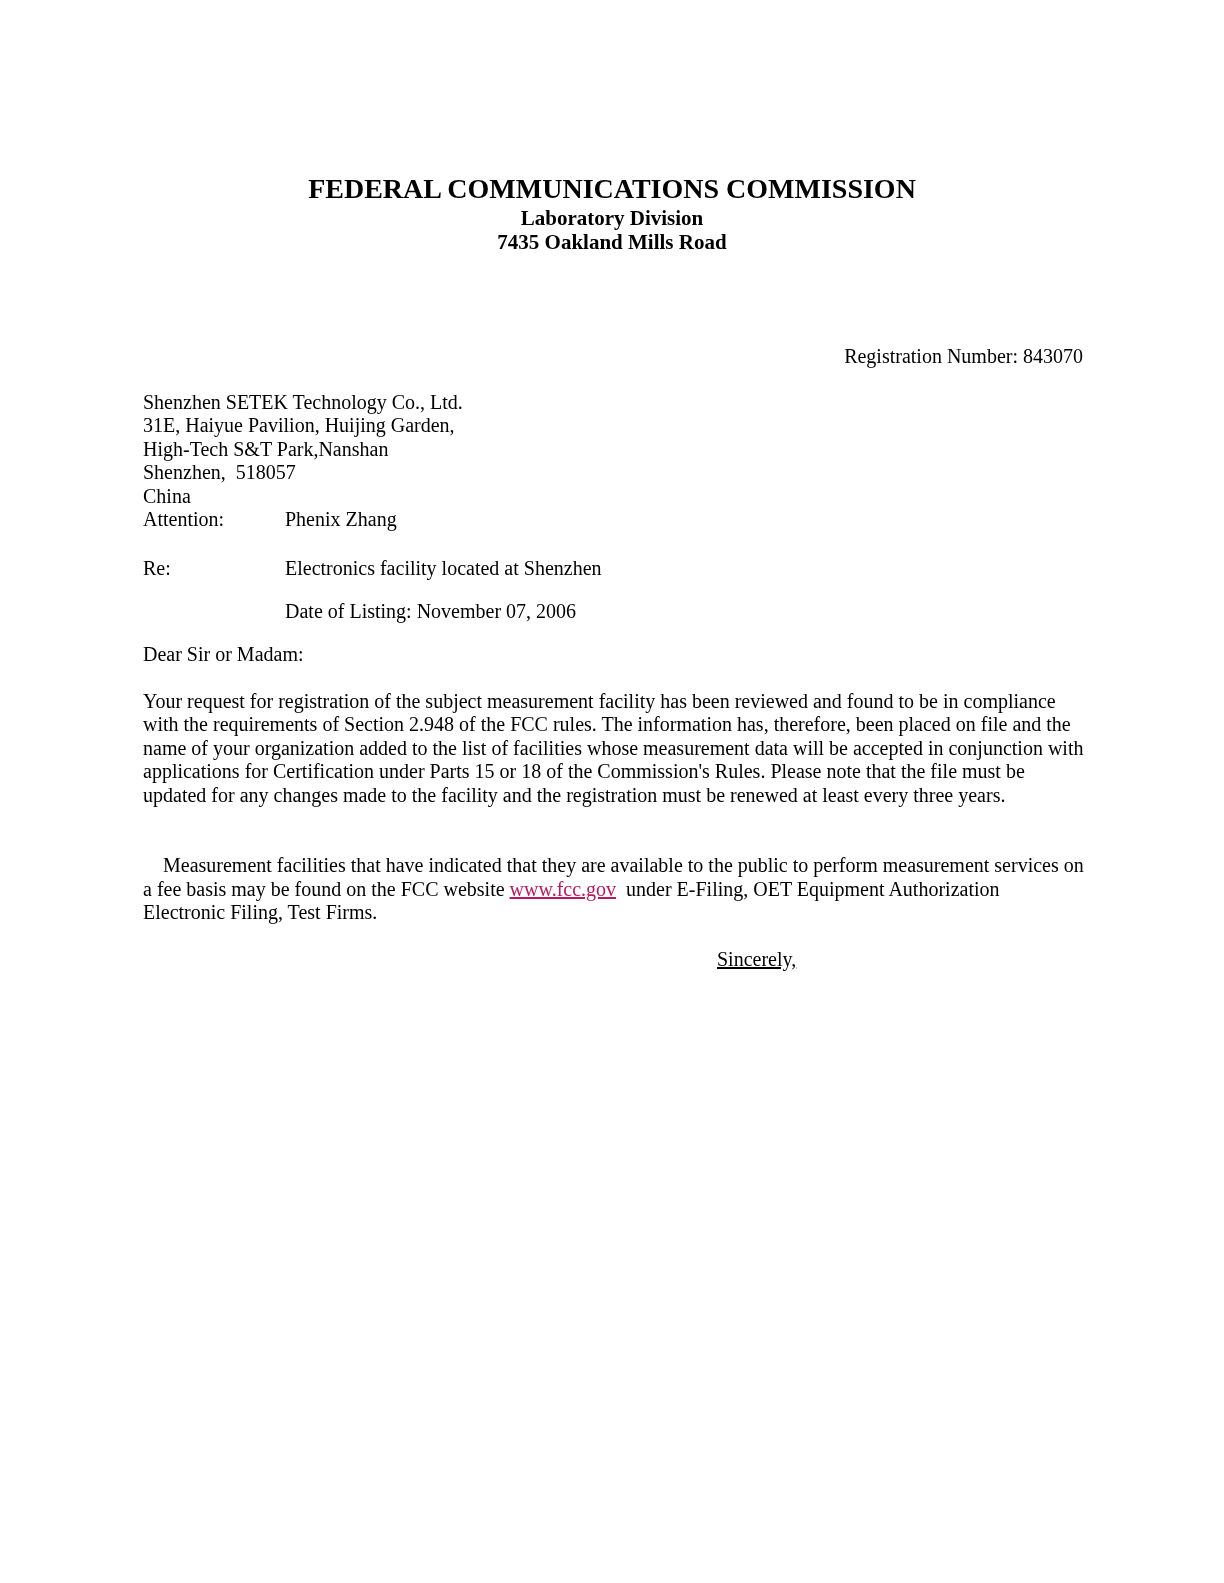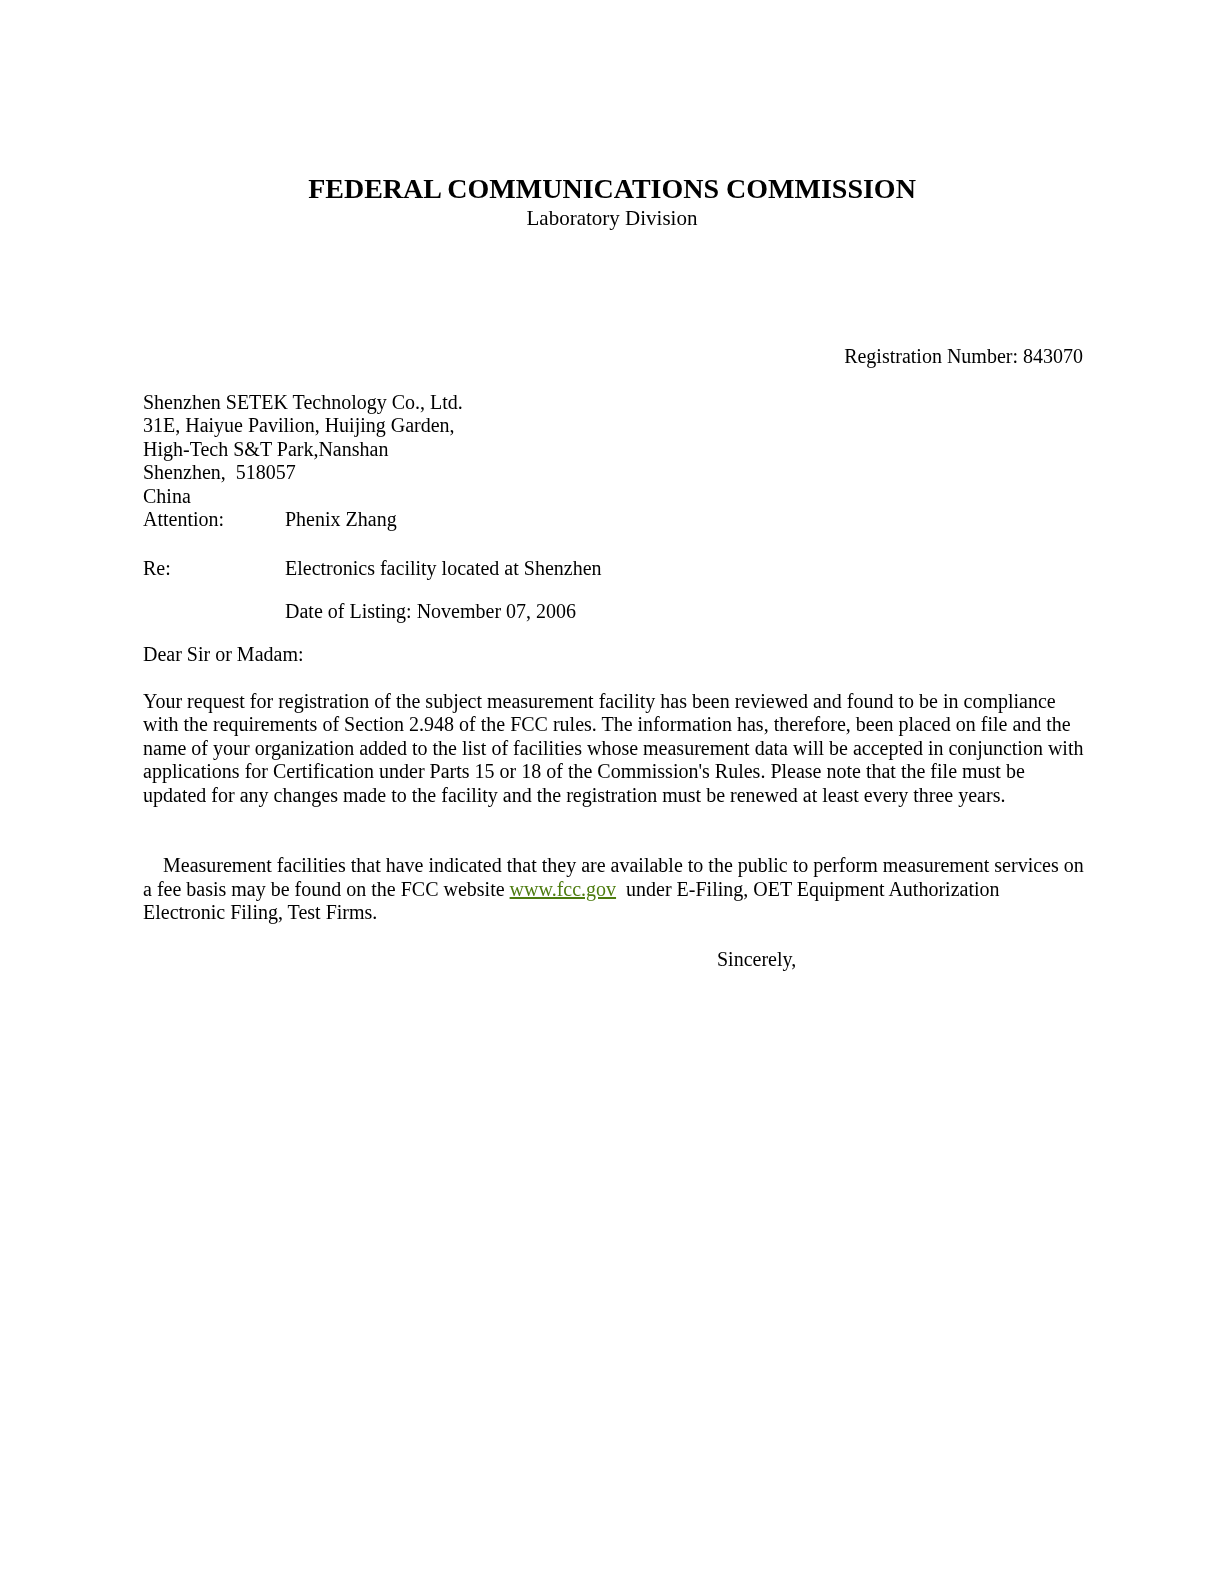--- a/index.html
+++ b/index.html
@@ -28,21 +28,21 @@
     font-weight: 700;
     font-size: 28px;
     line-height: 32px;
   }
   .org-block {
     position: absolute;
     top: 177px;
     left: 0;
     width: 1224px;
     text-align: center;
-    font-weight: 400;
+    font-weight: 700;
     font-size: 21px;
     line-height: 23.7px;
   }
   .date-line {
     position: absolute;
     top: 272px;
     left: 142px;
     width: 941px;
     text-align: center;
   }
@@ -78,45 +78,47 @@
   }
   .body-para {
     position: absolute;
     left: 143px;
     width: 941px;
     text-align: left;
   }
   .para1 { top: 660px; }
   .para2 { top: 801px; white-space: pre-wrap; }
   .doc-link {
-    color: #4d7c0f;
+    color: #be185d;
     text-decoration: underline;
     cursor: pointer;
   }
   .sincerely {
     position: absolute;
     top: 918px;
     left: 717px;
+    text-decoration: underline;
   }
   .signature-block {
     position: absolute;
     top: 1012px;
     left: 717px;
   }
   .prewrap { white-space: pre-wrap; }
 </style>
 </head>
 <body>
 
 <div class="page">
 
   <div class="letter-title">FEDERAL COMMUNICATIONS COMMISSION</div>
 
   <div class="org-block">
     <div>Laboratory Division</div>
+    <div>7435 Oakland Mills Road</div>
   </div>
 
 
   <div class="reg-line">Registration Number: 843070</div>
 
   <div class="recipient-block">
     <div>Shenzhen SETEK Technology Co., Ltd.</div>
     <div class="prewrap">31E, Haiyue Pavilion, Huijing Garden,</div>
     <div class="prewrap">High-Tech S&amp;T Park,Nanshan</div>
     <div class="prewrap">Shenzhen,  518057</div>

